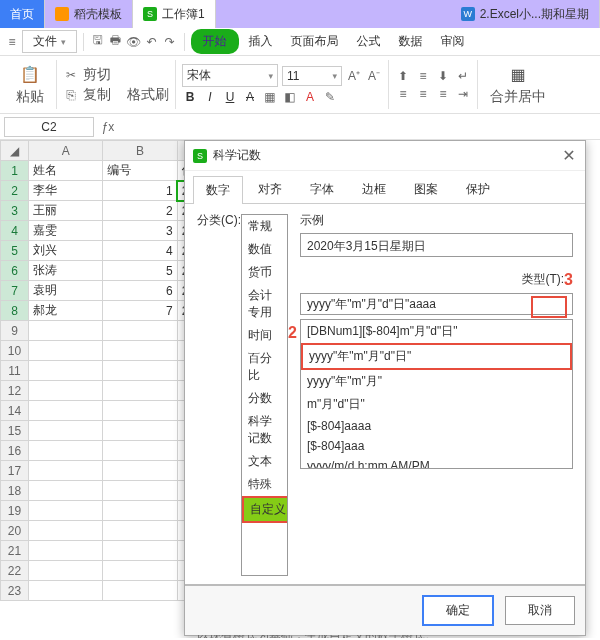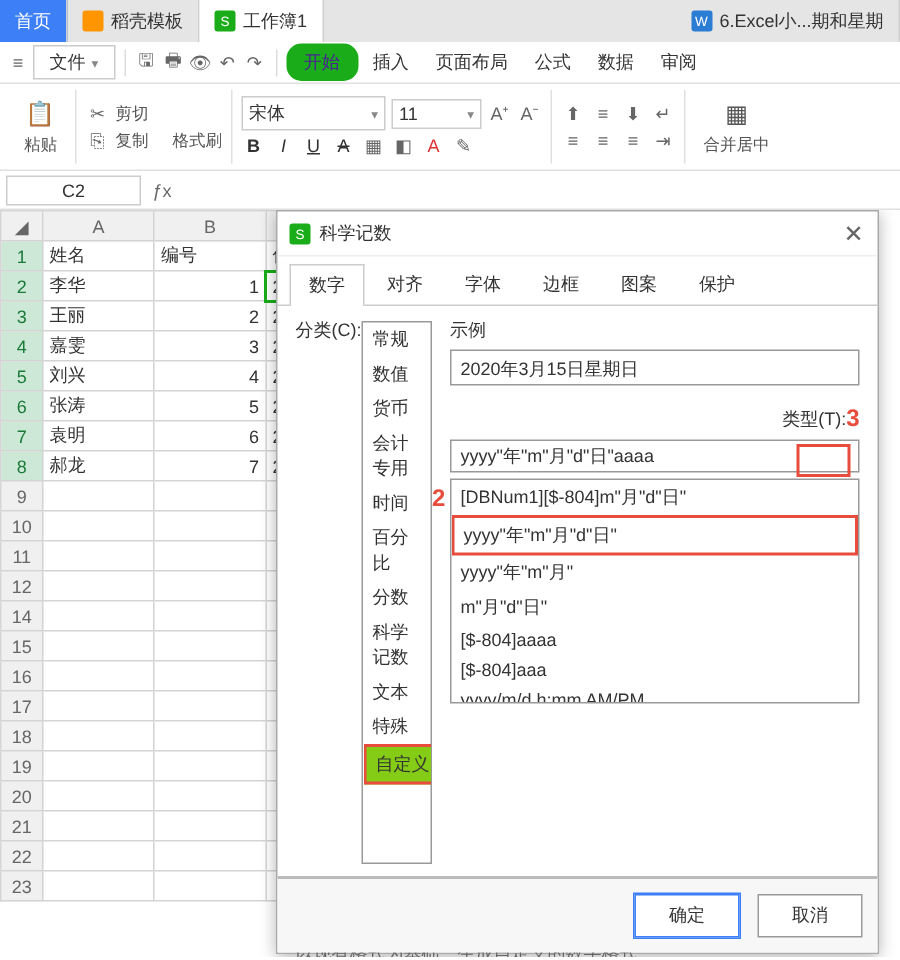--- a/index.html
+++ b/index.html
@@ -1,35 +1,35 @@
 <!DOCTYPE html>
 <html><head>
 <meta charset="utf-8">
 <style>
 *{box-sizing:border-box;margin:0;padding:0;font-family:"Microsoft YaHei",sans-serif;font-size:12px;color:#333}
 body{width:600px;height:640px;overflow:hidden;background:#fff}
-.top-tabs{display:flex;height:28px;background:#e5e5e5}
+.top-tabs{display:flex;height:28px;background:#c4b5fd}
 .top-tab{display:flex;align-items:center;padding:0 10px;gap:5px;border-right:1px solid #d0d0d0;cursor:pointer}
 .top-tab.blue{background:#3d7ff6;color:#fff}
 .top-tab.blue span{color:#fff}
 .top-tab.green{background:#fff}
 .tab-ico{width:14px;height:14px;display:inline-block;border-radius:2px}
 .ico-orange{background:#ff9500}
 .ico-green{background:#1aad19;color:#fff;font-size:9px;text-align:center;line-height:14px}
 .ico-blue{background:#2b7cd3;color:#fff;font-size:9px;text-align:center;line-height:14px}
 .menu-bar{display:flex;align-items:center;height:28px;background:#fff;border-bottom:1px solid #e0e0e0;padding:0 4px;gap:2px}
 .menu-btn{padding:4px 8px;cursor:pointer;border-radius:3px}
 .file-btn{background:#fff;border:1px solid #ccc;display:flex;align-items:center;gap:4px;padding:2px 10px}
 .mini-ico{width:16px;height:16px;display:inline-flex;align-items:center;justify-content:center;color:#666}
 .vbar{width:1px;height:18px;background:#ddd;margin:0 4px}
 .pill{background:#1aad19;color:#4c1d95;padding:4px 12px;border-radius:10px}
 .ribbon{display:flex;height:58px;background:#fff;border-bottom:1px solid #e0e0e0;padding:4px}
 .rgroup{display:flex;flex-direction:column;padding:0 6px;border-right:1px solid #e0e0e0;justify-content:center;gap:2px}
 .rrow{display:flex;align-items:center;gap:4px}
-.rlabel{font-size:11px;color:#555}
+.rlabel{font-size:14px;color:#555}
 .big-btn{display:flex;flex-direction:column;align-items:center;justify-content:center;padding:0 6px;gap:2px;cursor:pointer}
 .ico24{width:22px;height:22px;display:inline-flex;align-items:center;justify-content:center;font-size:16px;color:#555}
 .sel{border:1px solid #ccc;padding:2px 4px;background:#fff;min-width:60px;display:inline-flex;justify-content:space-between;align-items:center}
 .namebox{display:flex;align-items:center;height:26px;border-bottom:1px solid #e0e0e0;padding:2px 4px;gap:6px}
 .nb-cell{border:1px solid #ccc;padding:2px 6px;width:90px;text-align:center;background:#fff}
 .grid-area{position:relative;height:498px;overflow:hidden}
 table.sheet{border-collapse:collapse;width:200px}
 table.sheet th,table.sheet td{border:1px solid #d4d4d4;height:20px;font-size:12px;padding:0 4px;text-align:left;background:#fff}
 table.sheet th{background:#f0f0f0;color:#666;text-align:center;font-weight:normal}
 table.sheet .rowh{background:#f0f0f0;text-align:center;width:28px;color:#666}
@@ -71,21 +71,21 @@
       <span class="tab-ico ico-orange"></span>
       <span>稻壳模板</span>
     </div>
   <div class="top-tab green">
       <span class="tab-ico ico-green">S</span>
       <span>工作簿1</span>
     </div>
   <div style="flex:1"></div>
   <div class="top-tab">
       <span class="tab-ico ico-blue">W</span>
-      <span>6.Excel小...期和星期</span>
+      <span>2.Excel小...期和星期</span>
     </div>
 </div>
 
 <div class="menu-bar">
   <span class="mini-ico">≡</span>
   <div class="file-btn">
       <span>文件</span>
       <span class="caret">▾</span>
     </div>
   <span class="vbar"></span>

